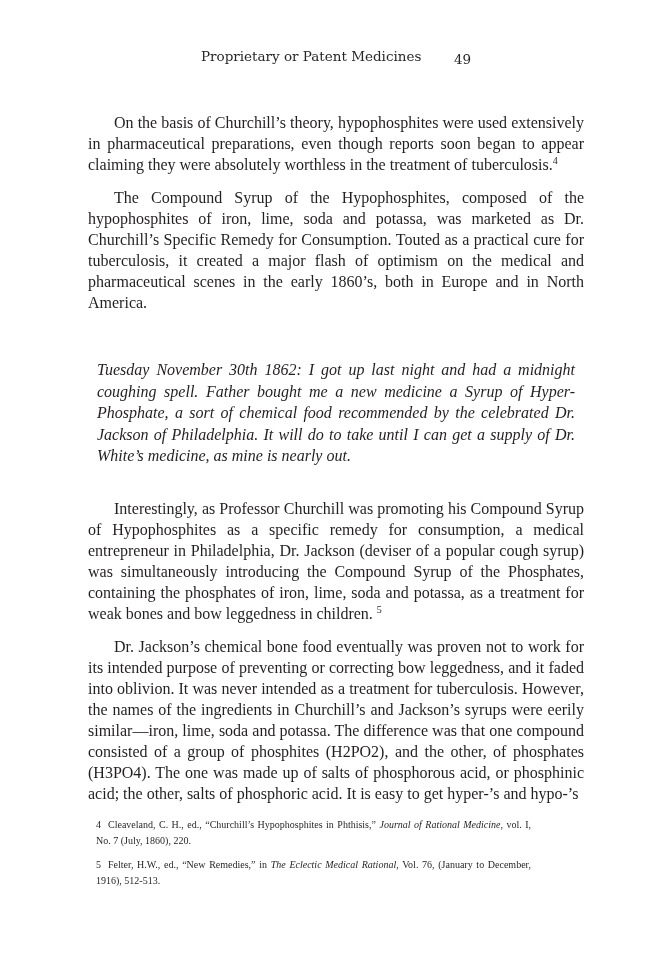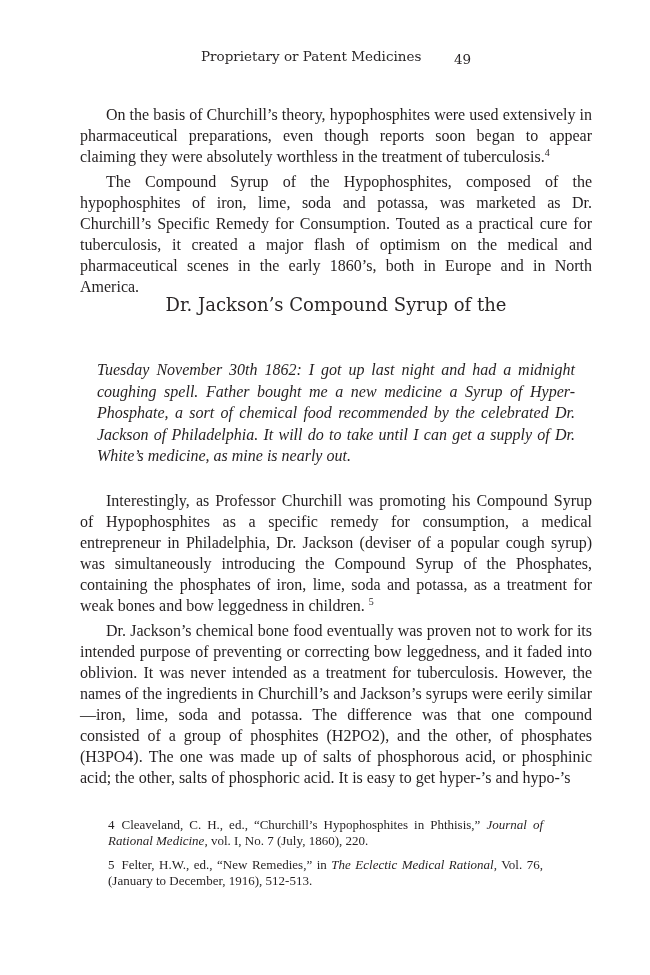--- a/index.html
+++ b/index.html
@@ -2,49 +2,48 @@
 <html><head>
 <meta charset="utf-8">
 <style>
   html, body { margin: 0; padding: 0; background: #ffffff; }
   body { width: 650px; height: 975px; position: relative; overflow: hidden; color: #231f20; }
   .page { position: absolute; left: 0; top: 0; width: 650px; height: 975px; }
   .running-head { position: absolute; top: 48px; left: 0; width: 650px; font-family: "DejaVu Serif", serif; font-size: 13.5px; color: #2a2627; }
   .running-head .title { position: absolute; left: 201px; top: 0; }
   .running-head .num { position: absolute; left: 454px; top: 3px; }
   .body-text { position: absolute; left: 76px; width: 520px; font-family: "Liberation Serif", serif; font-size: 16px; line-height: 21px; text-align: justify; }
-  .body-text p { margin: 4px; text-indent: 26px; }
+  .body-text p { margin: 12px; text-indent: 26px; }
   .body-text sup { font-size: 10px; line-height: 0; vertical-align: 6px; }
   .block1 { top: 100px; }
   .heading { position: absolute; top: 292px; left: 76px; width: 520px; text-align: center; font-family: "DejaVu Serif", serif; font-size: 18px; line-height: 25px; color: #2a2627; }
   .heading div { display: block; }
   .quote { position: absolute; top: 359px; left: 97px; width: 478px; font-family: "Liberation Serif", serif; font-style: italic; font-size: 16px; line-height: 21.5px; text-align: justify; }
   .block2 { top: 486px; font-family: Liberation Serif, serif; }
-  .footnotes { position: absolute; top: 817px; left: 108px; width: 435px; font-family: "Liberation Serif", serif; font-size: 13px; line-height: 16px; text-align: justify; }
+  .footnotes { position: absolute; top: 817px; left: 96px; width: 435px; font-family: "Liberation Serif", serif; font-size: 10px; line-height: 16px; text-align: justify; }
   .footnotes .fn { margin: 0 0 8px 0; }
   .footnotes .fn-num { margin-right: 7px; }
   .footnotes i { font-style: italic; }
 </style>
 </head>
 <body>
 
 <div class="page">
 
   <div class="running-head">
     <span class="title">Proprietary or Patent Medicines</span>
     <span class="num">49</span>
   </div>
 
   <div class="body-text block1">
     <p><span>On the basis of Churchill’s theory, hypophosphites were used extensively in pharmaceutical preparations, even though reports soon began to appear claiming they were absolutely worthless in the treatment of tuberculosis.</span><sup>4</sup></p>
     <p><span>The Compound Syrup of the Hypophosphites, composed of the hypophosphites of iron, lime, soda and potassa, was marketed as Dr. Churchill’s Specific Remedy for Consumption. Touted as a practical cure for tuberculosis, it created a major flash of optimism on the medical and pharmaceutical scenes in the early 1860’s, both in Europe and in North America.</span></p>
   </div>
 
   <div class="heading">
-    <div>Dr. Jackson’s Compound Syrup of the</div>
   </div>
 
   <div class="quote">
     <span>Tuesday November 30th 1862: I got up last night and had a midnight coughing spell. Father bought me a new medicine a Syrup of Hyper-Phosphate, a sort of chemical food recommended by the celebrated Dr. Jackson of Philadelphia.</span><span> It will do to take until I can get a supply of Dr. White’s medicine, as mine is nearly out.</span>
   </div>
 
   <div class="body-text block2">
     <p><span>Interestingly, as Professor Churchill was promoting his Compound Syrup of Hypophosphites as a specific remedy for consumption, a medical entrepreneur in Philadelphia, Dr. Jackson (deviser of a popular cough syrup) was simultaneously introducing the Compound Syrup of the Phosphates, containing the phosphates of iron, lime, soda and potassa, as a treatment for weak bones and bow leggedness in children.</span> <sup>5</sup></p>
     <p><span>Dr. Jackson’s chemical bone food eventually was proven not to work for its intended purpose of preventing or correcting bow leggedness, and it faded into oblivion. It was never intended as a treatment for tuberculosis. However, the names of the ingredients in Churchill’s and Jackson’s syrups were eerily similar—iron, lime, soda and potassa. The difference was that one compound consisted of a group of phosphites (H2PO2), and the other, of phosphates (H3PO4). The one was made up of salts of phosphorous acid, or phosphinic acid; the other, salts of phosphoric acid. It is easy to get hyper-’s and hypo-’s</span></p>
   </div>

